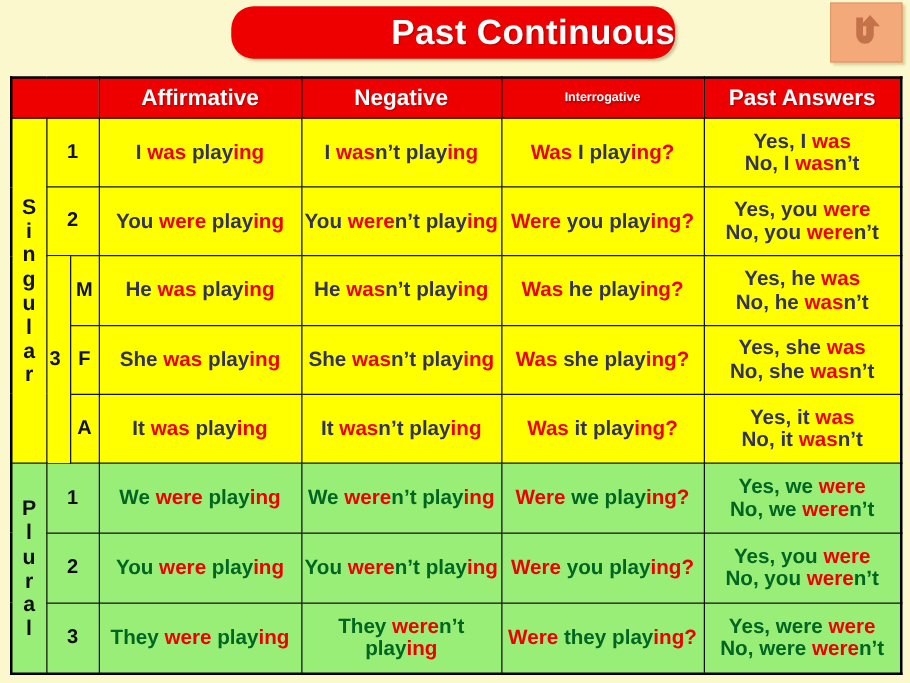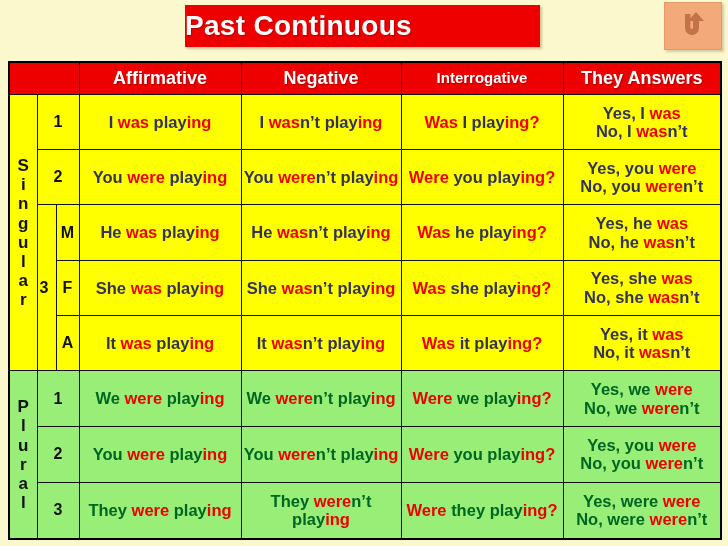--- a/index.html
+++ b/index.html
@@ -18,22 +18,23 @@
   
   #title-banner {
     position: absolute;
     left: 185px;
     top: 5px;
     width: 355px;
     height: 42px;
     background: #ee0000;
     display: flex;
     align-items: center;
-    justify-content: flex-start;
+    justify-content: flex-end;
     box-shadow: 2px 2px 2px rgba(120,110,60,0.35);
+    border-radius: 18px;
   }
   #title-text {
     color: #ffffff;
     font-size: 28px;
     font-weight: bold;
     letter-spacing: 0.3px;
     text-shadow: 1px 1px 1px rgba(80,0,0,0.35);
   }
 
   
@@ -74,21 +75,21 @@
 
   
   .hdr {
     background: #ee0000;
     color: #ffffff;
     font-weight: bold;
     font-size: 18px;
     height: 31px;
     text-shadow: 1px 1px 1px rgba(90,0,0,0.4);
   }
-  .hdr.small { font-size: 15px; }
+  .hdr.small { font-size: 10px; }
 
   
   .numcol {
     font-weight: bold;
     font-size: 16px;
     color: #111111;
     width: 26px;
   }
   .pcol {
     width: 19px;
@@ -164,21 +165,21 @@
       <col style="width:160px">
       <col style="width:162px">
       <col style="width:158px">
   </colgroup>
   <thead>
     <tr>
       <th class="hdr" colspan="3"></th>
       <th class="hdr">Affirmative</th>
       <th class="hdr">Negative</th>
       <th class="hdr small">Interrogative</th>
-      <th class="hdr">They Answers</th>
+      <th class="hdr">Past Answers</th>
     </tr>
   </thead>
   <tbody id="table-body">
       <tr class="sing">
         <td class="groupcol sing" rowspan="5">
           <span>S</span>
           <span>i</span>
           <span>n</span>
           <span>g</span>
           <span>u</span>

